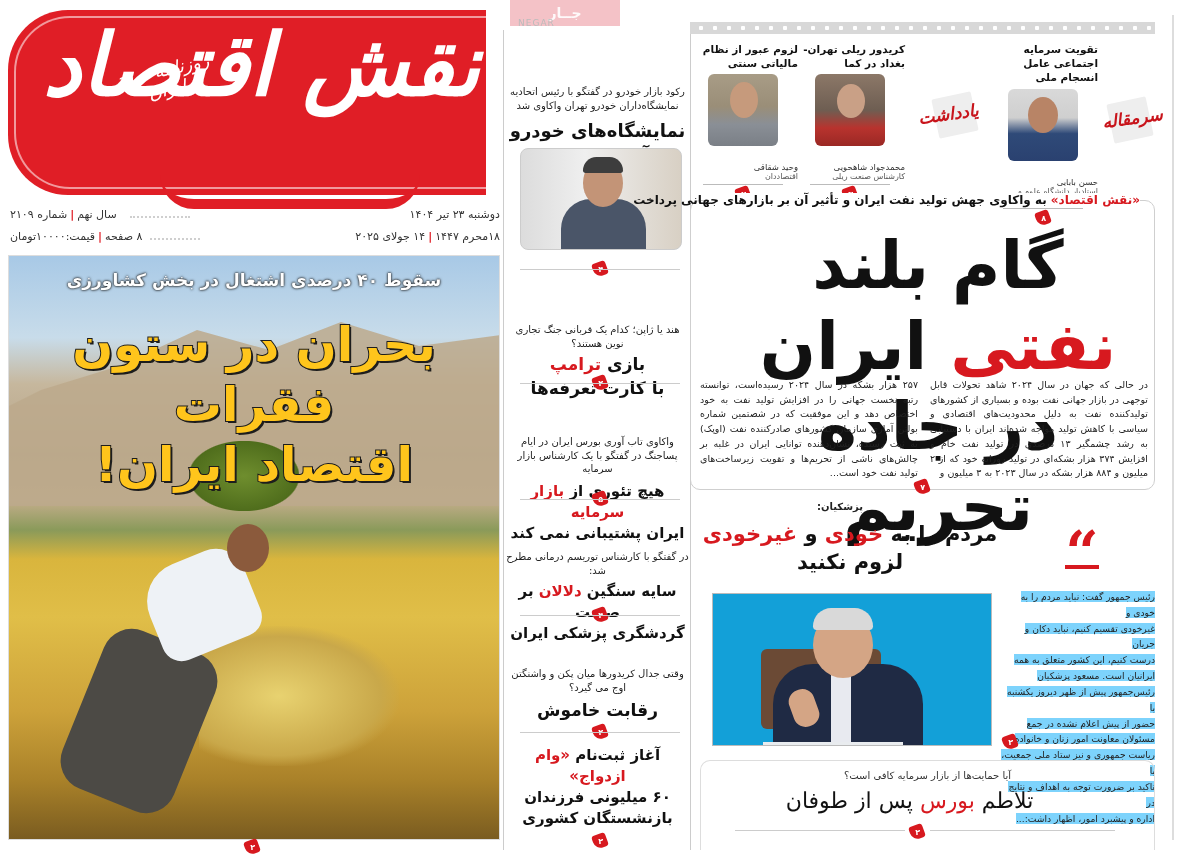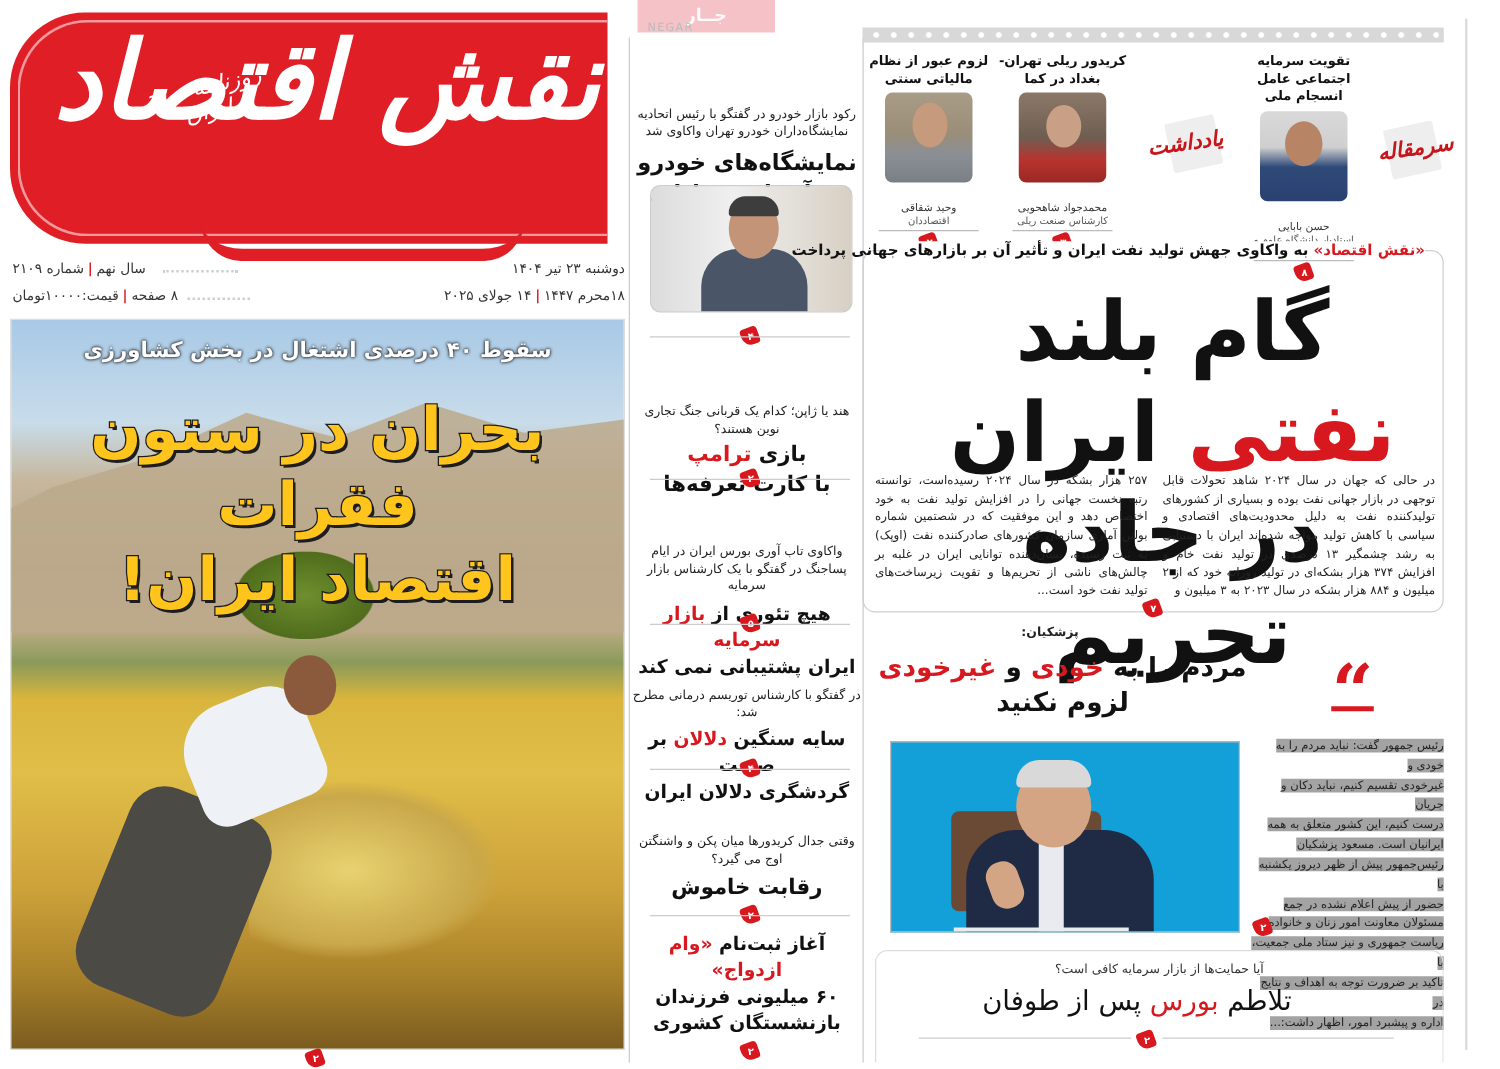--- a/index.html
+++ b/index.html
@@ -46,21 +46,21 @@
   #mid-photo { left: 520px; top: 148px; width: 162px; height: 102px; border-radius: 8px; overflow: hidden; border: 1px solid #ccc; background: linear-gradient(90deg, #dcdcdc 0%, #efefef 40%, #d8d0c4 100%); }
   #mid-photo .body { position: absolute; left: 40px; top: 50px; width: 85px; height: 60px; background: #4a5568; border-radius: 30px 30px 0 0; }
   #mid-photo .head { position: absolute; left: 62px; top: 10px; width: 40px; height: 48px; background: #c39477; border-radius: 50%; }
   #mid-photo .hair { position: absolute; left: 62px; top: 8px; width: 40px; height: 16px; background: #3d3d3d; border-radius: 20px 20px 4px 4px; }
 
   .vline { border-left: 1px solid #ccc; }
 
   
   #opinion-strip { left: 690px; top: 22px; width: 465px; height: 12px; background: #d8d8d8; }
   #opinion-strip::after { content: ""; position: absolute; left: 4px; right: 4px; top: 3px; height: 6px; background-image: radial-gradient(circle, #fff 2px, transparent 2.5px); background-size: 14px 6px; }
-  .op-card { top: 42px; width: 110px; text-align: center; direction: rtl; }
+  .op-card { top: 42px; width: 110px; text-align: right; direction: rtl; }
   .op-card .title { font-size: 10.5px; font-weight: bold; line-height: 1.35; color: #111; }
   .op-card .photo { margin: 4px auto 0; width: 70px; height: 72px; border-radius: 6px; overflow: hidden; position: relative; }
   .op-card .name { font-size: 8.5px; color: #333; margin-top: 16px; }
   .op-card .role { font-size: 8px; color: #555; }
   .op-card .rule { margin: 3px auto 0; width: 80px; border-top: 1px solid #bbb; }
   .op-card .badge { margin: 2px auto 0; }
 
   .label-tag { font-family: "DejaVu Serif", serif; font-style: italic; font-weight: bold; color: #c8141b; font-size: 17px; transform: rotate(-8deg); }
   .label-tag-bg { background: #eee; transform: rotate(-12deg); border-radius: 2px; }
 
@@ -77,21 +77,21 @@
   #quote-mark-bar { left: 1065px; top: 565px; width: 34px; height: 4px; background: #d7191f; }
   #quote-photo { left: 712px; top: 593px; width: 280px; height: 153px; background: #13a0d8; border: 1px solid #bbb; overflow: hidden; }
   #quote-photo .chair { position: absolute; left: 48px; top: 55px; width: 120px; height: 80px; background: #6b4a35; border-radius: 6px; }
   #quote-photo .suit { position: absolute; left: 60px; top: 70px; width: 150px; height: 90px; background: #1f2a44; border-radius: 40px 40px 0 0; }
   #quote-photo .shirt { position: absolute; left: 118px; top: 75px; width: 20px; height: 80px; background: #e8eaf0; }
   #quote-photo .head { position: absolute; left: 100px; top: 18px; width: 60px; height: 66px; background: #d4a585; border-radius: 50%; }
   #quote-photo .hair { position: absolute; left: 100px; top: 14px; width: 60px; height: 22px; background: #d9d9d9; border-radius: 30px 30px 6px 6px; }
   #quote-photo .hand { position: absolute; left: 78px; top: 95px; width: 26px; height: 38px; background: #d4a585; border-radius: 12px; transform: rotate(-20deg); }
   #quote-photo .desk { position: absolute; left: 50px; top: 148px; width: 140px; height: 10px; background: #e9ecef; }
   #quote-body { left: 1000px; top: 589px; width: 155px; font-size: 9.2px; line-height: 1.72; color: #222; text-align: right; direction: rtl; }
-  #quote-body span { background: #a3a3a3; }
+  #quote-body span { background: #7dd3fc; }
 
   
   #bourse-box { left: 700px; top: 760px; width: 455px; height: 90px; border: 1px solid #ddd; border-radius: 10px 10px 0 0; border-bottom: none; }
   #bourse-kicker { left: 700px; top: 770px; width: 455px; text-align: center; font-size: 10px; color: #333; }
   #bourse-headline { left: 700px; top: 788px; width: 419px; text-align: center; font-family: "DejaVu Serif", serif; font-size: 22px; color: #111; }
   .bourse-rule { top: 830px; border-top: 1px solid #ccc; }
 
   .right-edge { left: 1172px; top: 15px; height: 825px; border-left: 2px solid #ddd; }
 
   .watermark { left: 510px; top: 0; width: 110px; height: 26px; background: rgba(230,120,130,0.45); color: rgba(255,255,255,0.9); font-size: 14px; font-weight: bold; text-align: center; line-height: 26px; }
@@ -176,21 +176,21 @@
   <div class="h1" style="font-size:15px;">ایران پشتیبانی نمی کند</div>
 </div>
 <div class="abs badge" style="left:593px; top:492px;">
     <span>۵</span>
   </div>
 <div class="abs mid-divider" style="top:499px;"></div>
 
 <div class="abs mid" style="top:510px;">
   <div class="sub">در گفتگو با کارشناس توریسم درمانی مطرح شد:</div>
   <div class="h1" style="margin-top:4px; font-size:15px;"><span>سایه سنگین</span> <span class="red">دلالان</span> <span>بر صنعت</span></div>
-  <div class="h1" style="font-size:15px;">گردشگری دلالان ایران</div>
+  <div class="h1" style="font-size:15px;">گردشگری پزشکی ایران</div>
 </div>
 <div class="abs badge" style="left:593px; top:608px;">
     <span>۴</span>
   </div>
 <div class="abs mid-divider" style="top:615px;"></div>
 
 <div class="abs mid" style="top:627px;">
   <div class="sub">وقتی جدال کریدورها میان پکن و واشنگتن اوج می گیرد؟</div>
   <div class="h1" style="margin-top:5px;">رقابت خاموش</div>
 </div>

